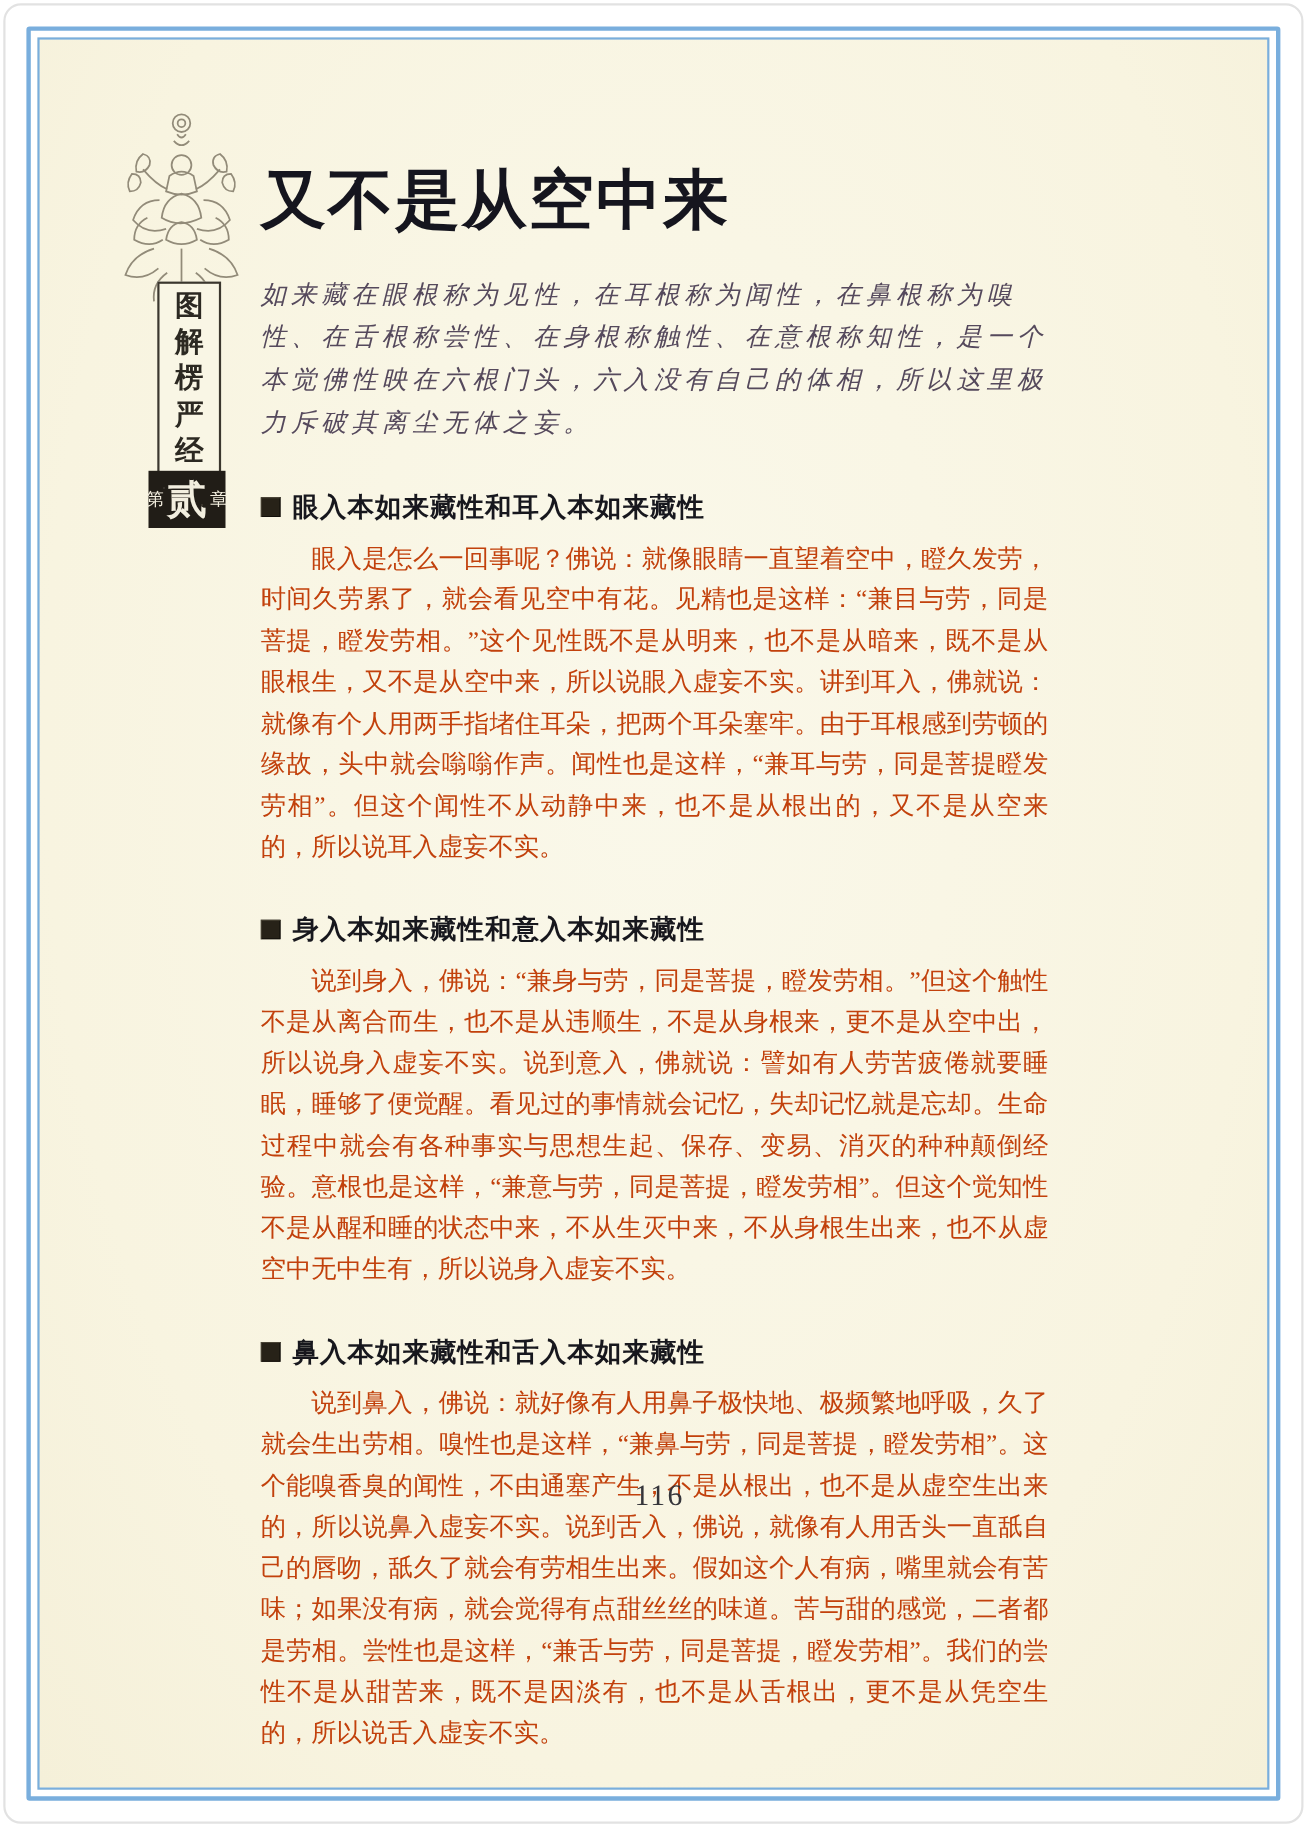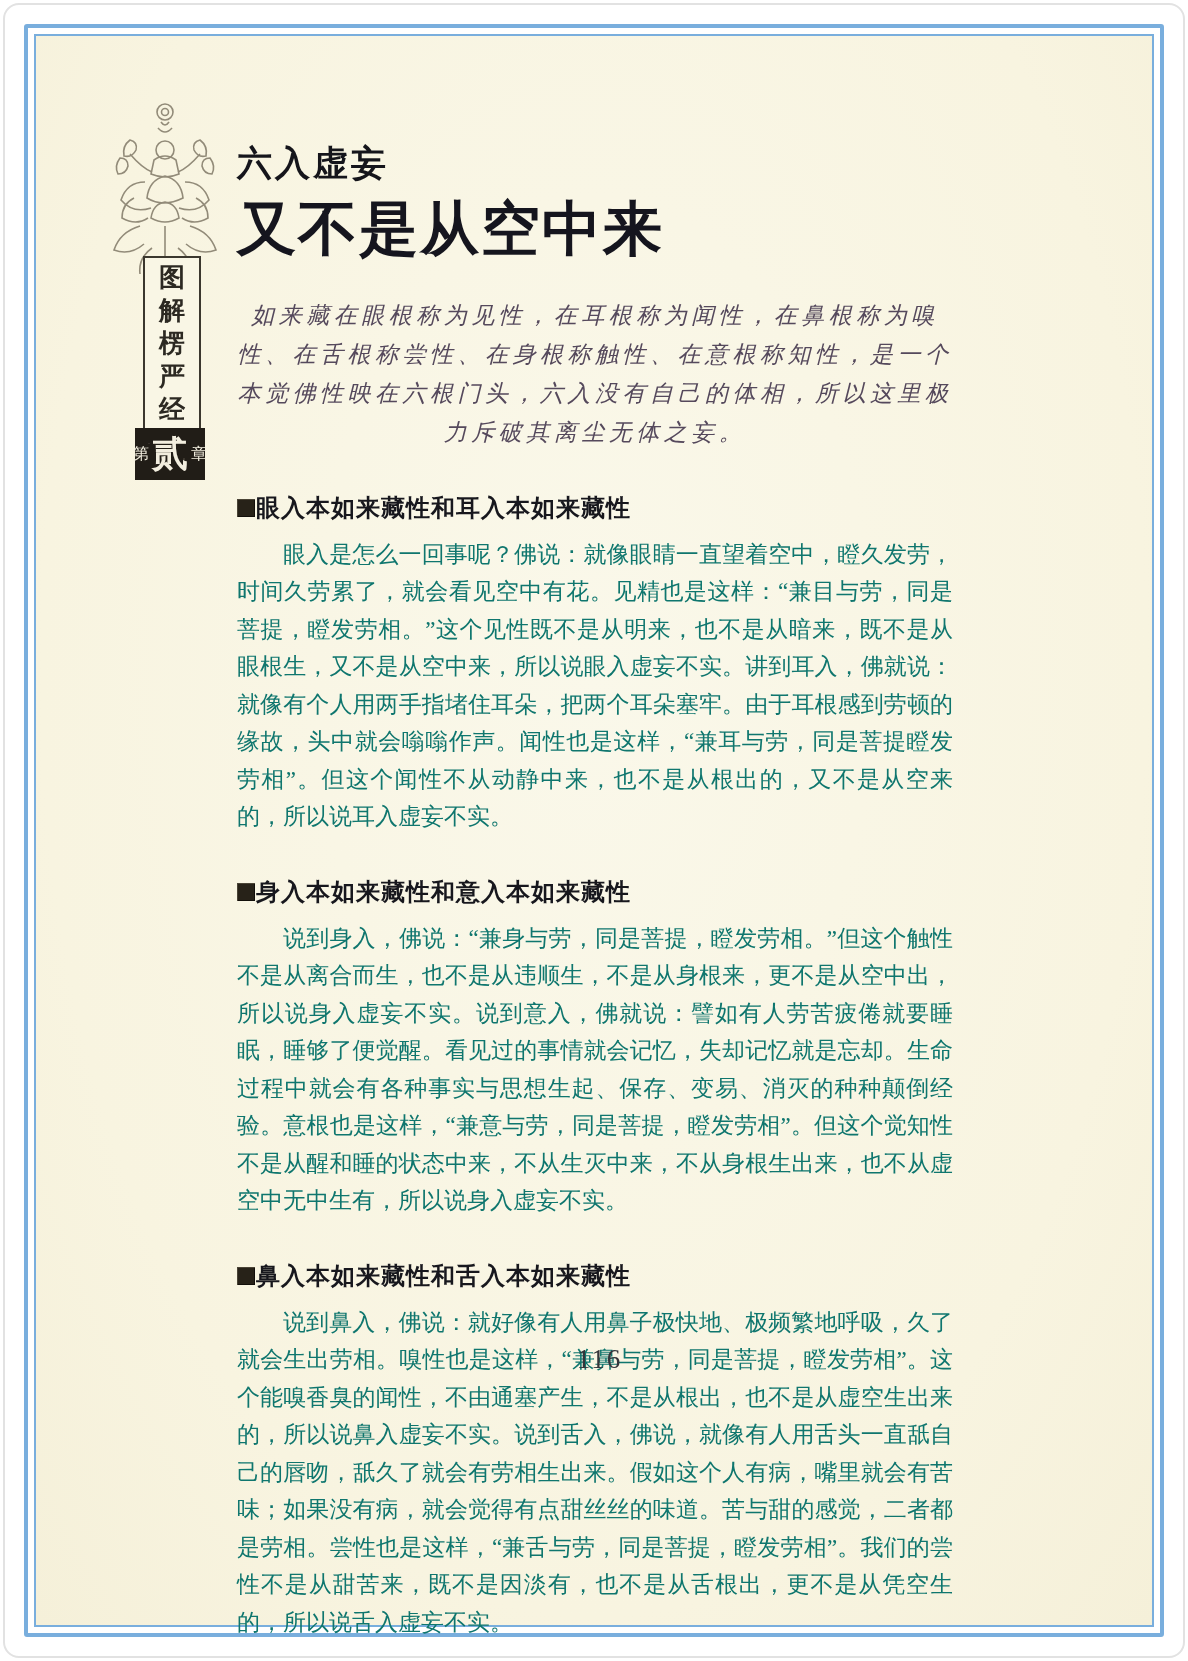--- a/index.html
+++ b/index.html
@@ -56,36 +56,35 @@
   .title {
     font-family:"DejaVu Serif", serif;
     font-size:59px; font-weight:900; color:#15151e;
     letter-spacing:2px; margin-top:10px; line-height:1.1;
   }
   .intro {
     margin-top:34px;
     font-family:"DejaVu Serif", serif; font-style:italic;
     font-size:23px; line-height:39px; letter-spacing:4.5px;
     color:#55495c;
-    text-align:center;
   }
   .section { margin-top:0; }
   .section-heading {
-    display:flex; align-items:center; gap:1px;
+    display:flex; align-items:center; gap:11px;
     margin-top:40px; margin-bottom:12px;
     font-family:"Liberation Sans", sans-serif;
     font-size:24px; font-weight:bold; color:#17171d; letter-spacing:1px;
   }
   .bullet {
     flex:0 0 auto; width:18px; height:18px; background:#272218;
     box-shadow: inset 1px 1px 0 #4a4436, inset -1px -1px 0 #120f0a;
   }
   .section-body {
     font-family:"Liberation Serif", serif;
-    font-size:23px; line-height:37.5px; color:#0f766e;
+    font-size:23px; line-height:37.5px; color:#c2410c;
     text-align:justify; text-indent:2em;
   }
   .page-number {
     position:absolute; left:0; right:0; top:1344px;
     text-align:center;
     font-family:Liberation Serif, serif;
     font-size:27px; color:#35353a; letter-spacing:2px;margin-left:11px;
   }
 </style>
 </head>
@@ -136,21 +135,20 @@
     <span>经</span>
   </div>
 
   <div class="chapter-badge">
     <span class="small">第</span>
     <span class="big">贰</span>
     <span class="small">章</span>
   </div>
 
   <div class="main">
-    <div class="kicker">六入虚妄</div>
     <div class="title">又不是从空中来</div>
 
     <div class="intro">如来藏在眼根称为见性，在耳根称为闻性，在鼻根称为嗅性、在舌根称尝性、在身根称触性、在意根称知性，是一个本觉佛性映在六根门头，六入没有自己的体相，所以这里极力斥破其离尘无体之妄。</div>
 
     <div class="section">
       <div class="section-heading">
         <span class="bullet"></span>
         <span>眼入本如来藏性和耳入本如来藏性</span>
       </div>
       <div class="section-body">眼入是怎么一回事呢？佛说：就像眼睛一直望着空中，瞪久发劳，时间久劳累了，就会看见空中有花。见精也是这样：“兼目与劳，同是菩提，瞪发劳相。”这个见性既不是从明来，也不是从暗来，既不是从眼根生，又不是从空中来，所以说眼入虚妄不实。讲到耳入，佛就说：就像有个人用两手指堵住耳朵，把两个耳朵塞牢。由于耳根感到劳顿的缘故，头中就会嗡嗡作声。闻性也是这样，“兼耳与劳，同是菩提瞪发劳相”。但这个闻性不从动静中来，也不是从根出的，又不是从空来的，所以说耳入虚妄不实。</div>

